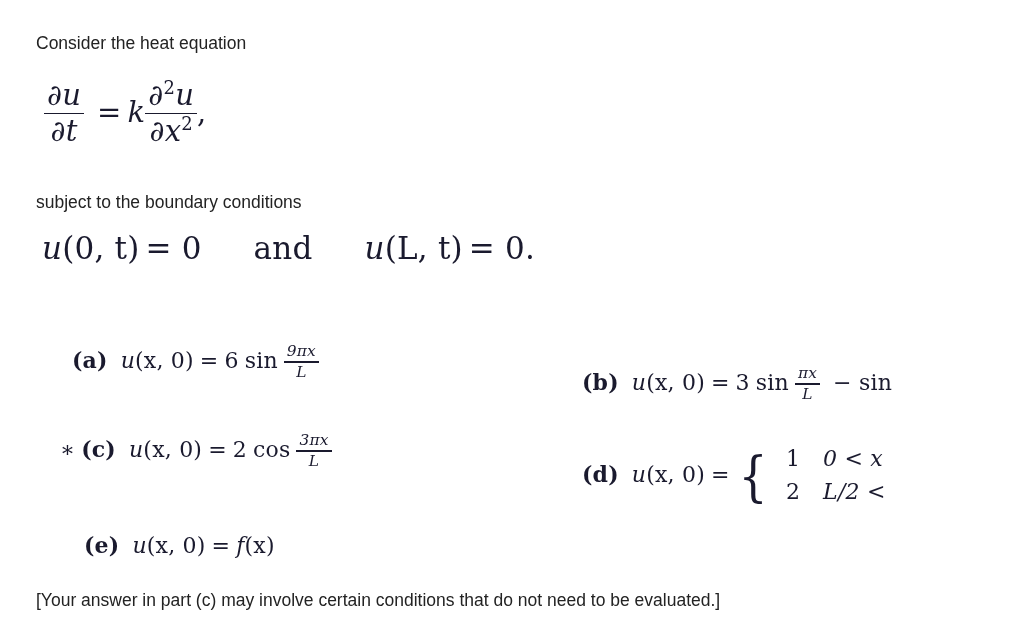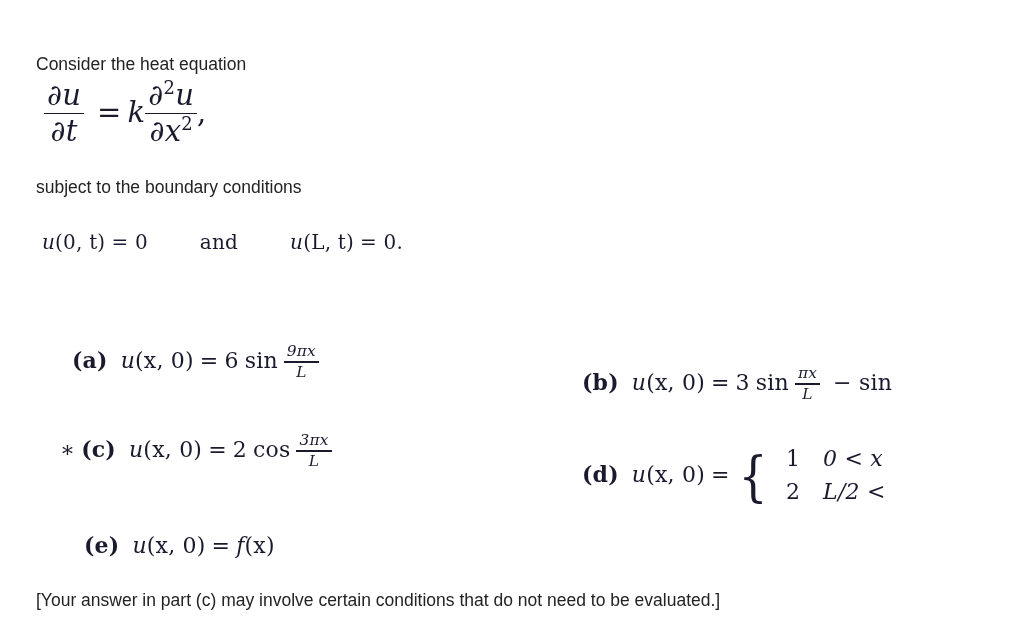--- a/index.html
+++ b/index.html
@@ -111,37 +111,37 @@
 
   .sp-sm { display: inline-block; width: 6px; }
   .sp-md { display: inline-block; width: 13px; }
   .sp-xl { display: inline-block; width: 52px; }
 </style>
 </head>
 <body>
 
 <div class="page">
 
-  <div class="prose" style="left:36px; top:33px;margin-top:21px;">Consider the heat equation</div>
+  <div class="prose" style="left:36px; top:33px;">Consider the heat equation</div>
 
   <div class="math disp" style="left:44px; top:80px;">
     <span class="frac">
       <span class="num mi">∂u</span>
       <span class="bar"></span>
       <span class="den mi">∂t</span>
     </span><span class="sp-md"></span><span class="mo">=</span><span class="sp-sm"></span><span class="mi">k</span><span class="frac">
       <span class="num"><span class="mi">∂</span><sup class="exp">2</sup><span class="mi">u</span></span>
       <span class="bar"></span>
       <span class="den"><span class="mi">∂</span><span class="mi">x</span><sup class="exp">2</sup></span>
     </span><span class="mo">,</span>
   </div>
 
-  <div class="prose" style="left:36px; top:177px;">subject to the boundary conditions</div>
+  <div class="prose" style="left:36px; top:192px;">subject to the boundary conditions</div>
 
-  <div class="math" style="left:42px; top:230px; font-size:20px;">
+  <div class="math" style="left:42px; top:230px; font-size:31px;">
     <span class="mi">u</span><span class="mn">(0, t)</span><span class="sp-sm"></span><span class="mo">= 0</span><span class="sp-xl"></span><span class="mop">and</span><span class="sp-xl"></span><span class="mi">u</span><span class="mn">(L, t)</span><span class="sp-sm"></span><span class="mo">= 0.</span>
   </div>
 
 
   <div class="math item" style="left:72px; top:343px;">
     <span class="lbl">(a)</span><span class="sp-md"></span><span class="mi">u</span><span class="mn">(x, 0)</span><span class="sp-sm"></span><span class="mo">=</span><span class="sp-sm"></span><span class="mn">6</span><span class="sp-sm"></span><span class="mop">sin</span><span class="sp-sm"></span><span class="frac small">
       <span class="num mi">9πx</span>
       <span class="bar"></span>
       <span class="den mi">L</span>
     </span>

